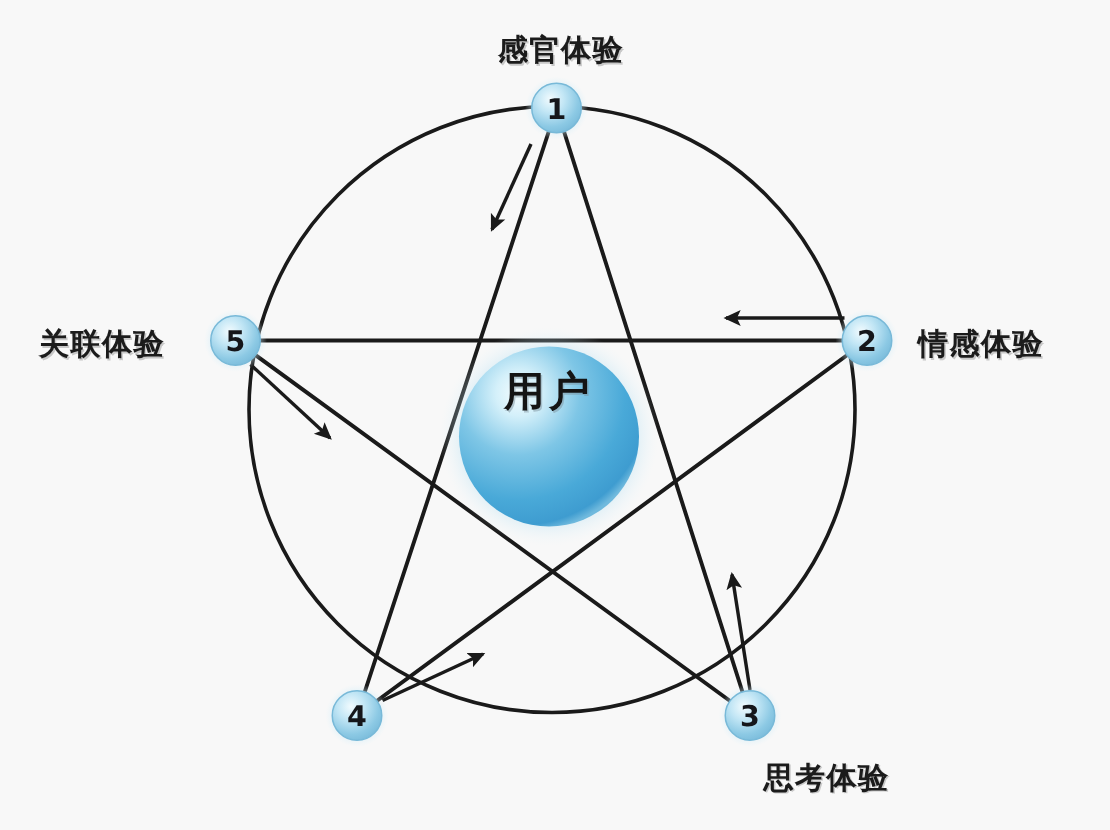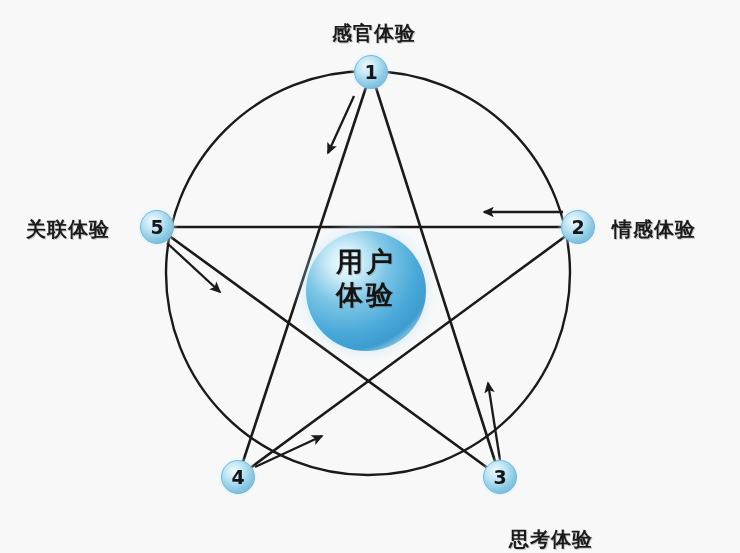--- a/index.html
+++ b/index.html
@@ -140,21 +140,20 @@
         <g>
           <circle cx="157" cy="227" r="21" fill="url(#nodeGlow)"></circle>
           <circle cx="157" cy="227" r="16.5" fill="url(#nodeGrad)" stroke="#78b9d8" stroke-width="1"></circle>
           <text x="157" y="234" text-anchor="middle" class="node-num">5</text>
         </g>
       </g>
   </svg>
 
   <div class="center-text">
     <span>用户</span>
-    <span>体验</span>
   </div>
 
   <div class="node-label" style="left: 332px; top: 20px;">感官体验</div>
   <div class="node-label" style="left: 612px; top: 216px; text-align: center;">情感体验</div>
-  <div class="node-label" style="left: 509px; top: 526px;">思考体验</div>
+  <div class="node-label" style="left: 509px; top: 505px;">思考体验</div>
   <div class="node-label" style="left: 26px; top: 216px; text-align: center;">关联体验</div>
 
 </div>
 
 </body></html>

